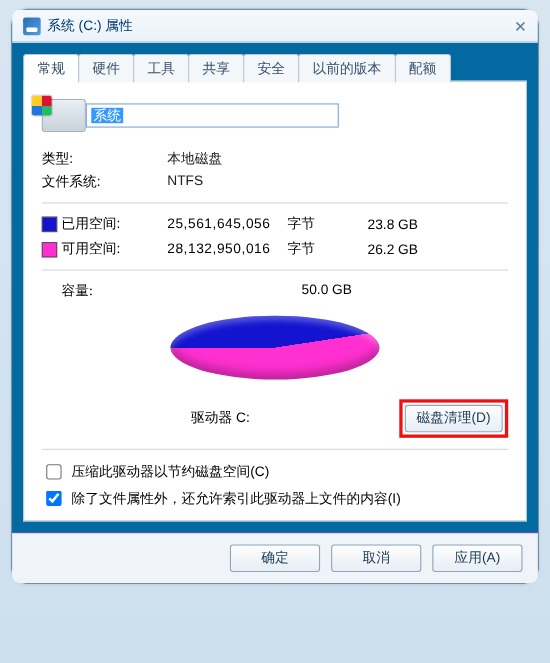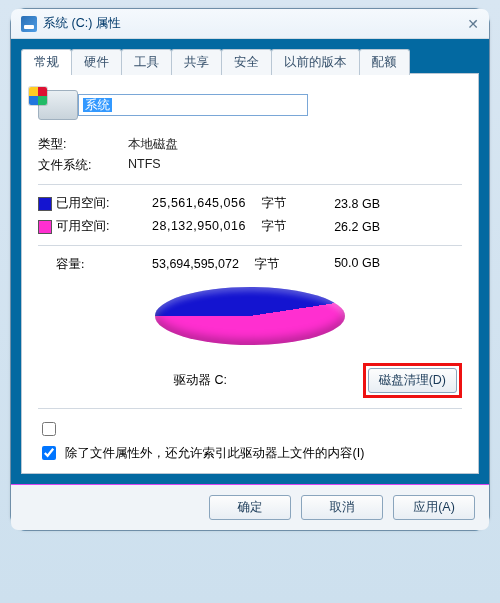--- a/index.html
+++ b/index.html
@@ -13,21 +13,21 @@
   .body { padding: 8px 10px 10px 10px; }
   .tabs { display: flex; border-bottom: 1px solid #b9c7d4; }
   .tab { padding: 4px 12px; border: 1px solid #b9c7d4; border-bottom: none; background: #f4f7fa; color: #35506b; cursor: pointer; margin-right: -1px; position: relative; top: 2px; border-radius: 3px 3px 0 0; }
   .tab.active { background: #fff; z-index: 2; }
   .panel { border: 1px solid #b9c7d4; border-top: none; padding: 16px 16px 10px 16px; background: #fff; }
   .driverow { display: flex; align-items: center; margin-bottom: 16px; }
   .driveicon { width: 40px; height: 30px; background: linear-gradient(180deg,#e9eff3,#c8d3db); border: 1px solid #9fb0bf; border-radius: 3px; position: relative; }
   .driveicon:before { content:""; position:absolute; left:-10px; top:-4px; width:18px; height:18px; border-radius:2px; background: conic-gradient(#d13 0 25%, #2b6 0 50%, #27d 0 75%, #fc2 0 100%); box-shadow:0 0 0 1px rgba(0,0,0,.15); }
   .nameinput { border: 1px solid #7aa7d7; padding: 2px 4px; width: 230px; height: 22px; background:#fff; }
   .nameinput span { background:#3399ff; color:#fff; padding:0 2px; }
-  .kvrow { display: flex; margin: 4px 0; }
+  .kvrow { display: flex; margin: 4px 0; gap: 24px; }
   .kvrow .k { width: 90px; }
   .kvrow .v { color:#222; }
   hr { border: none; border-top: 1px solid #d2d9e1; margin: 10px 0; }
   .spacegrid { display:grid; grid-template-columns: 18px 96px 168px 60px; row-gap:6px; align-items:center; font-family: "Consolas","SimSun",monospace; }
   .sq { width:14px; height:14px; border:1px solid #555; }
   .sq.blue { background:#1414d0; }
   .sq.pink { background:#ff2fd0; }
   .spacegrid .num { text-align:right; padding-right:4px; letter-spacing:0.5px; }
   .spacegrid .unit { padding-left:8px; }
   .spacegrid .size { text-align:right; }
@@ -95,40 +95,40 @@
         <div class="sq pink"></div>
         <div>可用空间:</div>
         <div><span class="num">28,132,950,016</span> <span class="unit">字节</span></div>
         <div class="size">26.2 GB</div>
       </div>
 
       <hr>
 
       <div class="caprow">
         <div class="lab">容量:</div>
-        <div><span class="num">53,694,595,072</span> <span class="unit">字节</span></div>
         <div class="size">50.0 GB</div>
       </div>
 
       <div class="pie">
         <div class="side"></div>
         <div class="top" style="background: conic-gradient(from -90deg, rgb(20, 20, 208) 0deg, rgb(20, 20, 208) 171.38deg, rgb(255, 47, 208) 171.38deg, rgb(255, 47, 208) 360deg);"></div>
       </div>
 
       <div class="drvrow">
         <div class="lab">驱动器 C:</div>
         <div class="hl">
           <button class="btn">磁盘清理(D)</button>
         </div>
       </div>
 
       <hr>
 
       <div class="chkrow">
         <input type="checkbox" style="">
+        <span>压缩此驱动器以节约磁盘空间(C)</span>
       </div>
       <div class="chkrow">
         <input type="checkbox" checked="" style="">
         <span>除了文件属性外，还允许索引此驱动器上文件的内容(I)</span>
       </div>
 
     </div>
   </div>
   <div class="dlgbtns">
     <button class="btn">确定</button>

